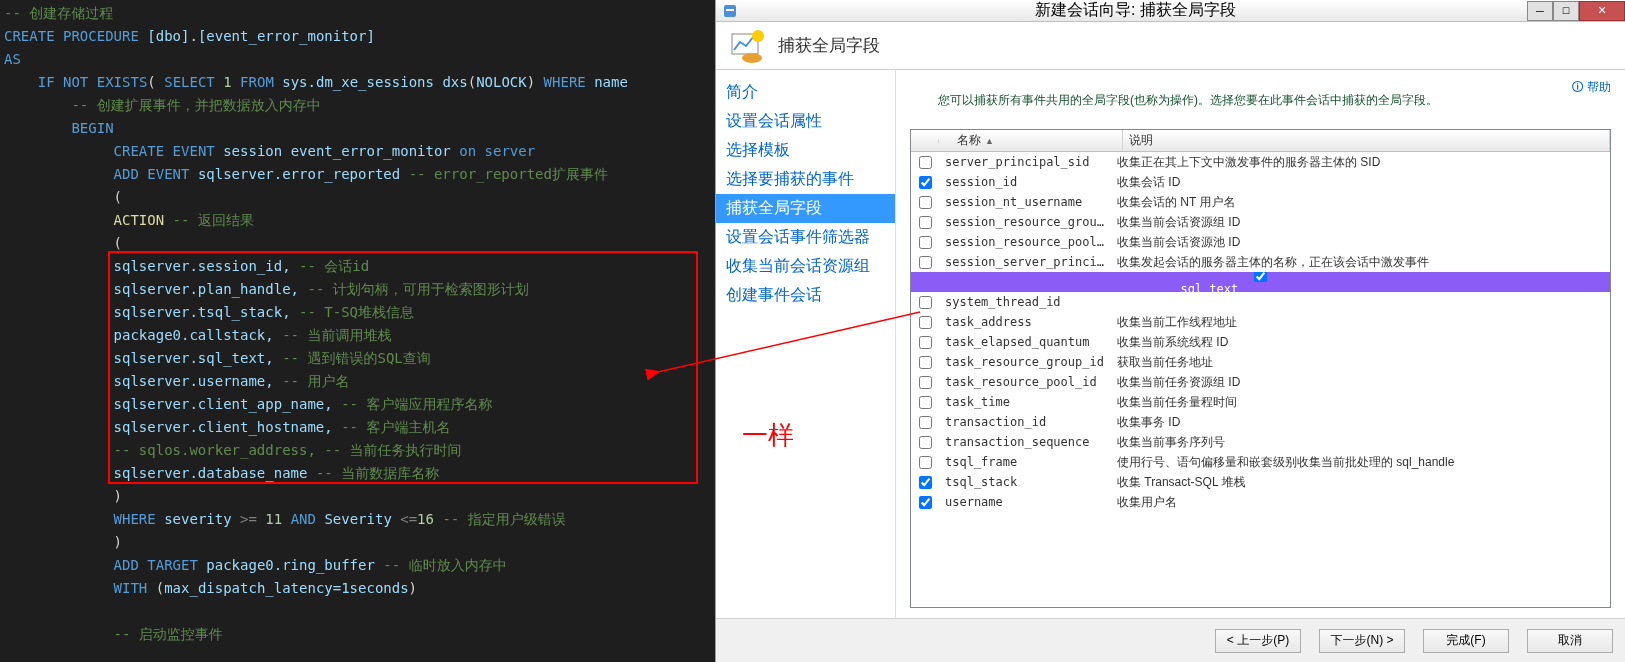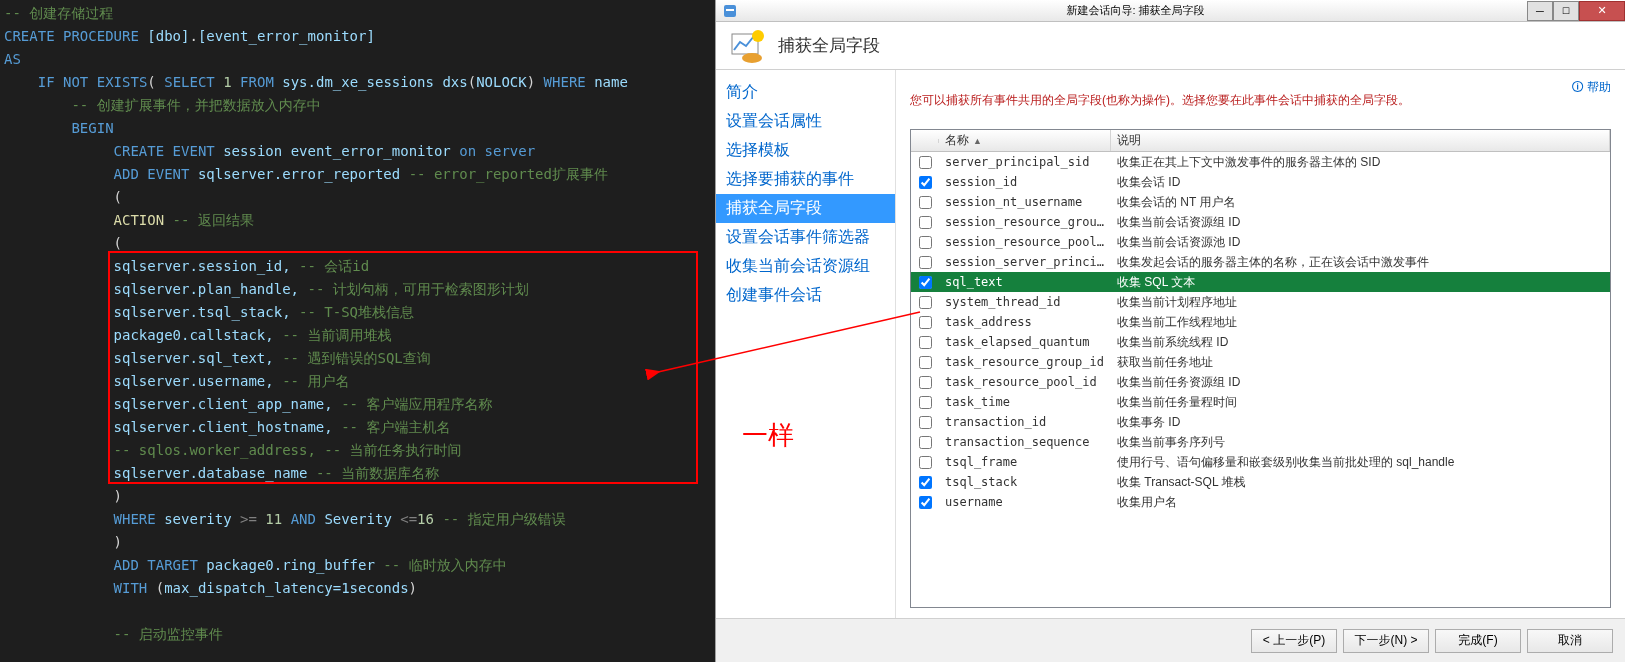--- a/index.html
+++ b/index.html
@@ -14,60 +14,60 @@
     .c-paren { color: #d4d4d4; }
     .c-num { color: #b5cea8; }
     .c-op { color: #d4d4d4; }
     .c-gray { color: #808080; }
     .red-box { position: absolute; left: 108px; top: 251px; width: 590px; height: 233px; border: 2px solid #ff0000; pointer-events: none; }
     
     
     .wizard-panel { width: 910px; height: 662px; background: #ffffff; display: flex; flex-direction: column; border-left: 1px solid #a0a0a0; }
     .titlebar { height: 22px; background: linear-gradient(#ffffff, #e8e8e8); border-bottom: 1px solid #c0c0c0; display: flex; align-items: center; position: relative; }
     .titlebar-icon { width: 16px; height: 16px; margin: 0 6px; display: inline-block; }
-    .titlebar-title { flex: 1; text-align: center; color: #000; font-size: 11px; }
+    .titlebar-title { flex: 1; text-align: center; color: #000; font-size: 16px; }
     .win-btns { display: flex; height: 20px; }
     .win-btn { width: 26px; height: 20px; border: 1px solid #888; display: flex; align-items: center; justify-content: center; font-size: 11px; cursor: pointer; background: #e1e1e1; }
     .win-btn.close { background: #c75050; color: #fff; border-color: #a03030; width: 46px; }
     .win-btn.close:before { content: "✕"; }
     .win-btn.min:before { content: "─"; }
     .win-btn.max { font-size: 9px; }
     .win-btn.max:before { content: "☐"; }
     
     .wizard-header { height: 48px; background: #ffffff; border-bottom: 1px solid #d0d0d0; display: flex; align-items: center; padding-left: 12px; }
     .wizard-header-icon { width: 40px; height: 40px; margin-right: 10px; display: inline-flex; align-items: center; justify-content: center; }
     .wizard-header-title { font-size: 17px; color: #333; }
     
     .wizard-body { flex: 1; display: flex; overflow: hidden; }
     .sidebar { width: 180px; background: #ffffff; padding: 8px 0; border-right: 1px solid #e0e0e0; }
     .sidebar-item { padding: 4px 10px; color: #0066cc; cursor: pointer; font-size: 16px; }
     .sidebar-item.selected { background: #3399ff; color: #ffffff; }
     
     .main-content { flex: 1; padding: 10px 14px; display: flex; flex-direction: column; position: relative; }
     .help-link { position: absolute; right: 14px; top: 8px; color: #0066cc; cursor: pointer; }
     .help-link:before { content: "🛈 "; }
-    .instruction { color: #b91c1c; margin-bottom: 20px; margin-top: 12px; }
+    .instruction { color: #14532d; margin-bottom: 20px; margin-top: 12px; margin-left: 28px; }
     
     .grid-container { flex: 1; border: 1px solid #828790; background: #ffffff; overflow-y: auto; }
     .grid-header-row { display: flex; background: linear-gradient(#ffffff, #e8e8e8); border-bottom: 1px solid #c0c0c0; height: 22px; align-items: center; font-weight: normal; color: #333; }
     .grid-header-cell { padding: 2px 6px; border-right: 1px solid #d4d4d4; }
     .grid-header-cell.cb { width: 28px; }
-    .grid-header-cell.name { width: 172px; }
+    .grid-header-cell.name { width: 172px; margin-left: 12px; }
     .grid-header-cell.desc { flex: 1; }
     .sort-icon { font-size: 9px; color: #666; margin-left: 4px; }
     
     .grid-row { display: flex; height: 20px; align-items: center; border-bottom: 0; font-family: Consolas, monospace; font-size: 12px; color: #333; }
-    .grid-row.selected { background: #15803d; color: #ffffff; }
+    .grid-row.selected { background: #8b5cf6; color: #ffffff; flex-direction: column; }
     .grid-cell { padding: 0 6px; overflow: hidden; white-space: nowrap; text-overflow: ellipsis; }
     .grid-cell.cb { width: 28px; display: flex; align-items: center; justify-content: center; }
     .grid-cell.name { width: 172px; }
     .grid-cell.desc { flex: 1; font-family: "Microsoft YaHei", sans-serif; }
     .grid-cell input[type=checkbox] { width: 13px; height: 13px; cursor: pointer; }
     
-    .button-bar { height: 44px; border-top: 1px solid #d0d0d0; display: flex; align-items: center; justify-content: flex-end; padding: 0 12px; gap: 6px; background: #f0f0f0; }
+    .button-bar { height: 44px; border-top: 1px solid #d0d0d0; display: flex; align-items: center; justify-content: flex-end; padding: 0 12px; gap: 18px; background: #f0f0f0; }
     .wiz-btn { min-width: 86px; height: 24px; border: 1px solid #acacac; background: linear-gradient(#f8f8f8, #e8e8e8); cursor: pointer; padding: 0 10px; font-size: 12px; }
     
     
     .arrow-layer { position: absolute; left: 0; top: 0; width: 1625px; height: 662px; pointer-events: none; z-index: 100; }
     .arrow-label { position: absolute; left: 742px; top: 418px; color: #ff0000; font-size: 26px; font-family: "Microsoft YaHei", sans-serif; }
   </style>
 </head>
 <body>
 
 <div class="code-panel"><span class="c-comment">-- 创建存储过程</span>
@@ -197,21 +197,20 @@
                 <input type="checkbox" checked="" style="">
               </div>
               <div class="grid-cell name">sql_text</div>
               <div class="grid-cell desc">收集 SQL 文本</div>
             </div>
             <div class="grid-row">
               <div class="grid-cell cb">
                 <input type="checkbox" style="">
               </div>
               <div class="grid-cell name">system_thread_id</div>
-              <div class="grid-cell desc">收集当前计划程序地址</div>
             </div>
             <div class="grid-row">
               <div class="grid-cell cb">
                 <input type="checkbox" style="">
               </div>
               <div class="grid-cell name">task_address</div>
               <div class="grid-cell desc">收集当前工作线程地址</div>
             </div>
             <div class="grid-row">
               <div class="grid-cell cb">

